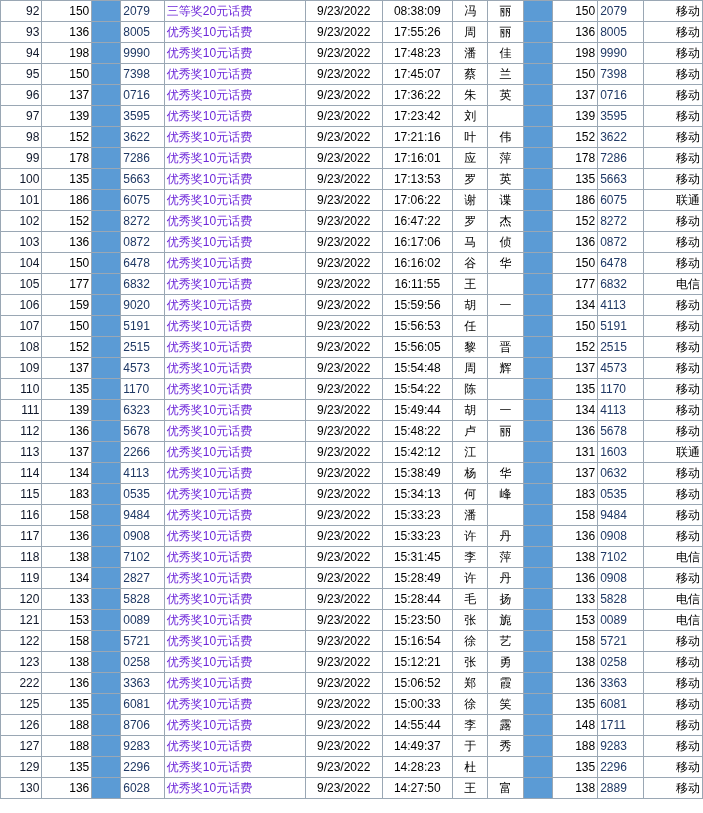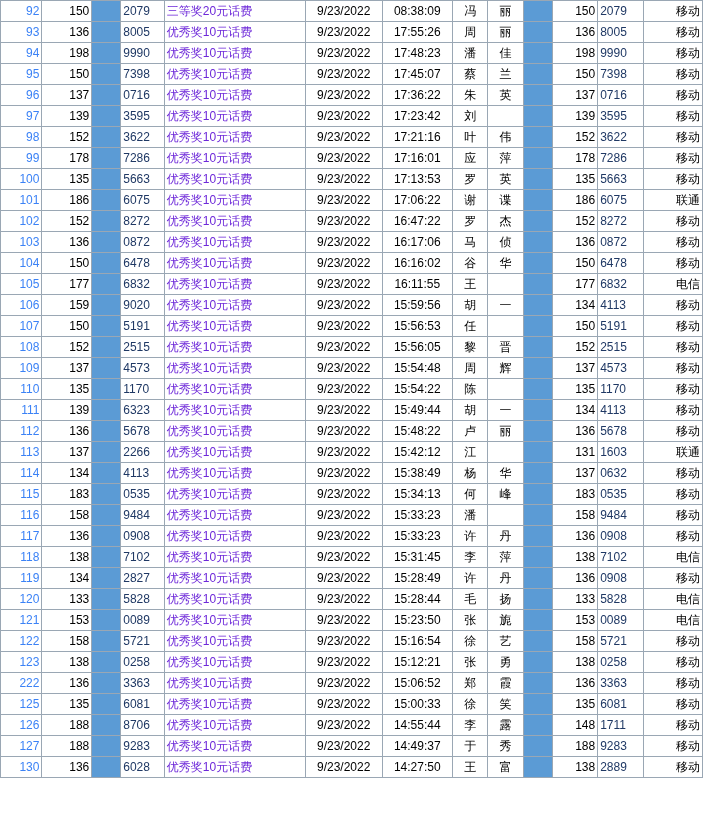--- a/index.html
+++ b/index.html
@@ -36,21 +36,21 @@
   col.c-prize  { width: 136px; }
   col.c-date   { width: 74px; }
   col.c-time   { width: 68px; }
   col.c-sur    { width: 34px; }
   col.c-given  { width: 34px; }
   col.c-bar2   { width: 28px; }
   col.c-pts2   { width: 44px; }
   col.c-code2  { width: 44px; }
   col.c-carrier{ width: 57px; }
 
-  .idx      { text-align: right; color: #3b82f6; padding-right: 3px; }
+  .idx      { text-align: right; color: #0f172a; padding-right: 3px; }
   .pts      { text-align: right; padding-right: 4px; }
   .bar      { background: #5b9bd5; padding: 0; border-left: 1px solid #9aa7b4; border-right: 1px solid #9aa7b4; }
   .code     { text-align: left; color: #1f3864; padding-left: 3px; }
   .prize    { text-align: left; color: #6d28d9; padding-left: 2px; }
   .date     { text-align: center; }
   .time     { text-align: center; }
   .sur      { text-align: center; }
   .given    { text-align: center; }
   .pts2     { text-align: right; padding-right: 4px; }
   .code2    { text-align: left; color: #1f3864; padding-left: 3px; }
@@ -610,20 +610,35 @@
         <td class="date">9/23/2022</td>
         <td class="time">14:49:37</td>
         <td class="sur">于</td>
         <td class="given">秀</td>
         <td class="bar"></td>
         <td class="pts2">188</td>
         <td class="code2">9283</td>
         <td class="carrier">移动</td>
       </tr>
       <tr>
+        <td class="idx">129</td>
+        <td class="pts">135</td>
+        <td class="bar"></td>
+        <td class="code">2296</td>
+        <td class="prize">优秀奖10元话费</td>
+        <td class="date">9/23/2022</td>
+        <td class="time">14:28:23</td>
+        <td class="sur">杜</td>
+        <td class="given"></td>
+        <td class="bar"></td>
+        <td class="pts2">135</td>
+        <td class="code2">2296</td>
+        <td class="carrier">移动</td>
+      </tr>
+      <tr>
         <td class="idx">130</td>
         <td class="pts">136</td>
         <td class="bar"></td>
         <td class="code">6028</td>
         <td class="prize">优秀奖10元话费</td>
         <td class="date">9/23/2022</td>
         <td class="time">14:27:50</td>
         <td class="sur">王</td>
         <td class="given">富</td>
         <td class="bar"></td>

